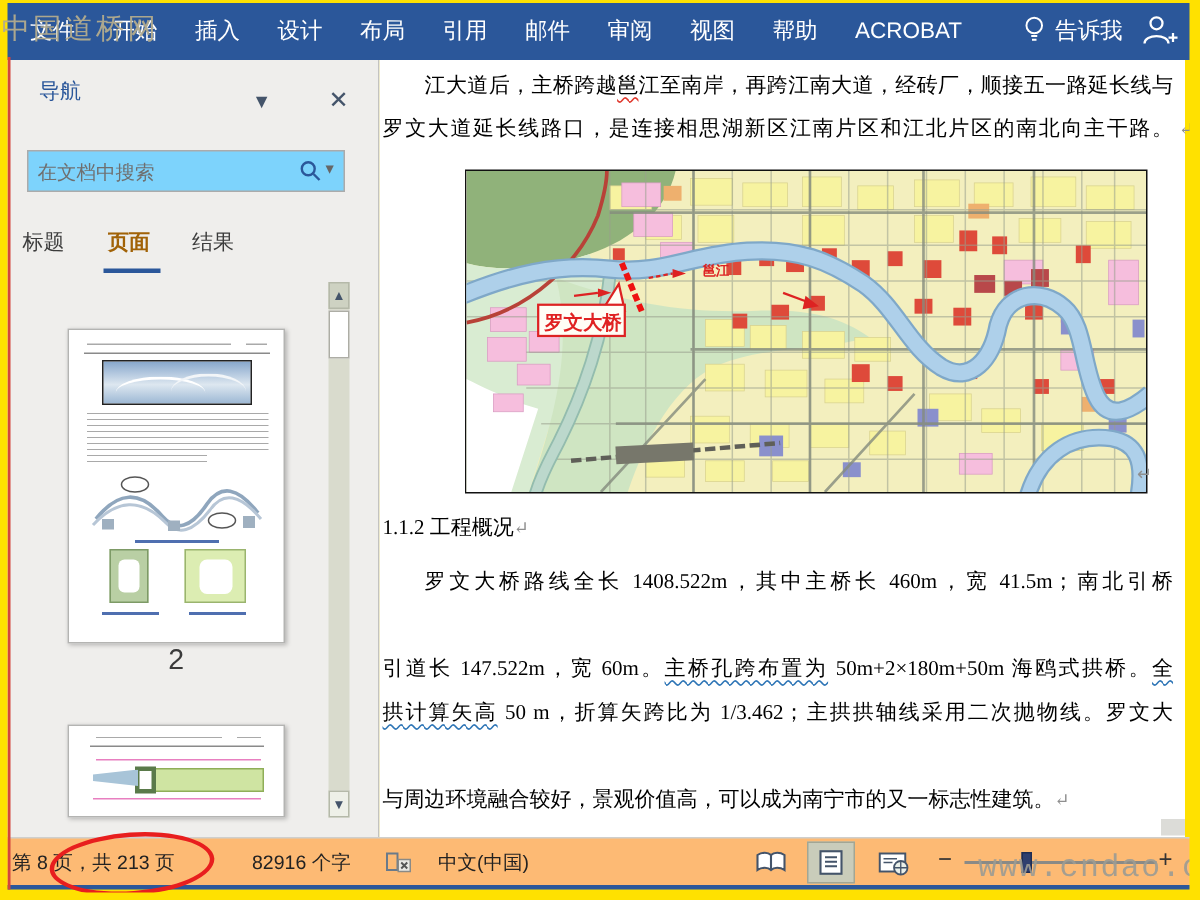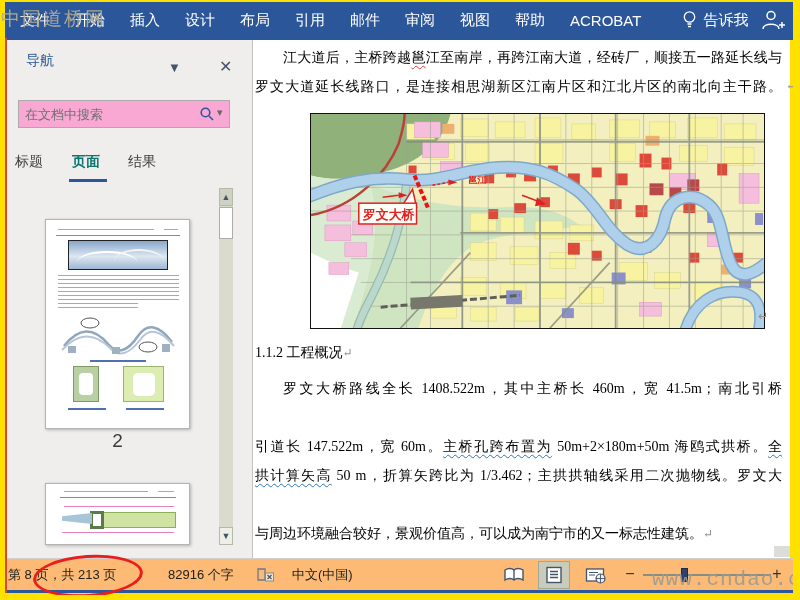--- a/index.html
+++ b/index.html
@@ -22,27 +22,27 @@
   #ribbon { position:absolute; left:0; top:0; width:800px; height:40px; background:#2b579a; display:flex; align-items:center; padding-left:20px; }
   .rtab { color:#fff; font-size:15px; margin-right:25px; white-space:nowrap; cursor:default; }
   #tellme-group { display:flex; align-items:center; margin-left:16px; }
   #account-icon { position:absolute; right:14px; top:8px; }
 
   
   #navpane { position:absolute; left:0; top:40px; width:253px; height:518px; background:#efeeec; border-right:1px solid #c3c3c1; }
   #nav-title { position:absolute; left:26px; top:12px; font-size:14px; color:#2b579a; }
   #nav-chevron { position:absolute; left:168px; top:20px; font-size:13px; color:#44546a; }
   #nav-close { position:absolute; left:219px; top:17px; font-size:16px; color:#44546a; }
-  #nav-search { position:absolute; left:18px; top:60px; width:212px; height:28px; background:#f9a8d4; border:1px solid #ababab; }
+  #nav-search { position:absolute; left:18px; top:60px; width:212px; height:28px; background:#7dd3fc; border:1px solid #ababab; }
   #nav-search input { position:absolute; left:6px; top:0; width:160px; height:26px; border:none; outline:none; font-size:13px; color:#333; background:transparent; }
   #nav-search input::placeholder { color:#6f6f6f; opacity:1; }
   #search-mag { position:absolute; left:180px; top:5px; }
   #search-caret { position:absolute; left:198px; top:5px; font-size:11px; color:#666; }
   .ntab { position:absolute; top:113px; font-size:14px; color:#3b3b3b; }
-  .ntab.active { color:#0f766e; font-weight:bold; }
+  .ntab.active { color:#a16207; font-weight:bold; }
   #ntab-underline { position:absolute; left:69px; top:139px; width:38px; height:3px; background:#2b579a; }
 
   
   .thumb { position:absolute; left:45px; width:145px; background:#fff; border:1px solid #b4b4b2; box-shadow:1px 1px 3px rgba(0,0,0,.25); }
   #thumb2 { top:179px; height:210px; }
   #thumb3 { top:443px; height:62px; overflow:hidden; }
   #thumb2-label { position:absolute; left:45px; top:390px; width:145px; text-align:center; font-size:19px; color:#3b3b3b; }
   .tiny-lines { background:repeating-linear-gradient(#9a9a9a 0 1px, transparent 1px 4px); opacity:.85; }
   .t-hline { position:absolute; background:#8a8a8a; height:1px; }
 

